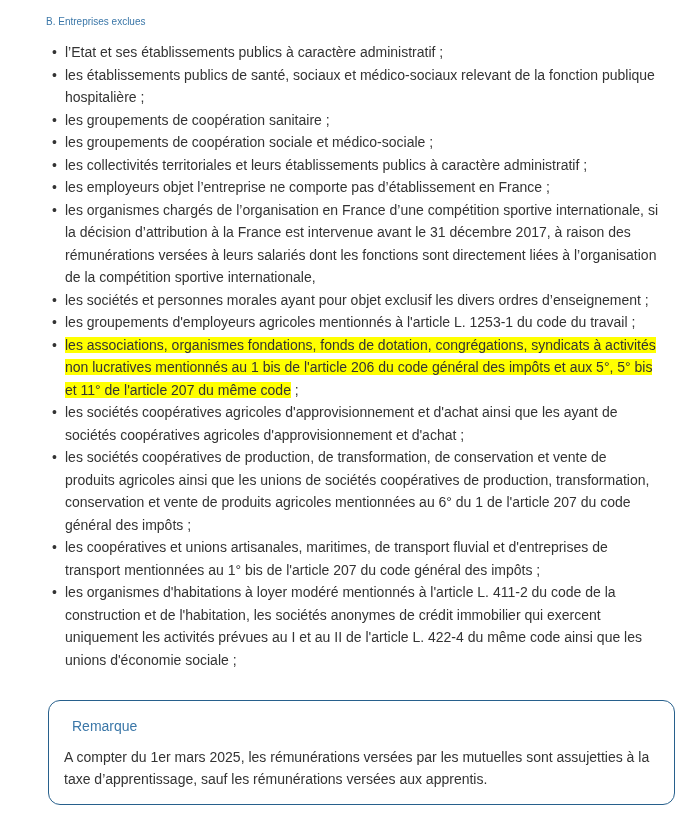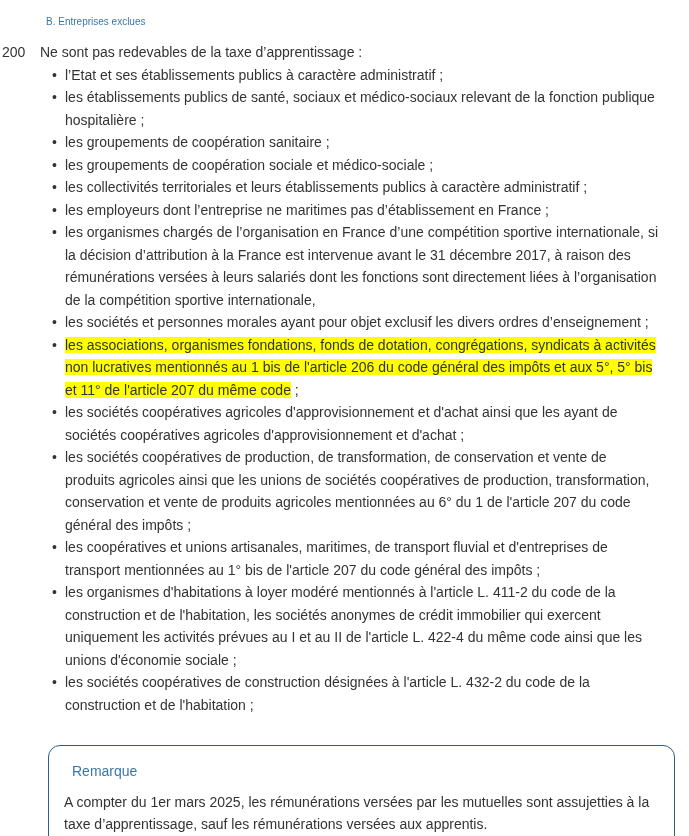--- a/index.html
+++ b/index.html
@@ -42,39 +42,35 @@
   }
   .remark-label{color:var(--blue);line-height:22.5px;margin:8px;}
   .remark-text{margin:0;line-height:22.5px;}
 </style>
 </head>
 <body>
 
 <div class="doc">
   <h2 class="heading">B. Entreprises exclues</h2>
 
-  <div class="intro-row">
-    <span class="para-num">200</span>
-    <p class="intro">Ne sont pas redevables de la taxe d’apprentissage :</p>
-  </div>
 
   <ul class="excl">
       <li><span>l’Etat et ses établissements publics à caractère administratif ;</span></li>
       <li><span>les établissements publics de santé, sociaux et médico-sociaux relevant de la fonction publique hospitalière ;</span></li>
       <li><span>les groupements de coopération sanitaire ;</span></li>
       <li><span>les groupements de coopération sociale et médico-sociale ;</span></li>
       <li><span>les collectivités territoriales et leurs établissements publics à caractère administratif ;</span></li>
-      <li><span>les employeurs dont l’entreprise ne maritimes pas d’établissement en France ;</span></li>
+      <li><span>les employeurs objet l’entreprise ne comporte pas d’établissement en France ;</span></li>
       <li><span>les organismes chargés de l’organisation en France d’une compétition sportive internationale, si la décision d’attribution à la France est intervenue avant le 31 décembre 2017, à raison des rémunérations versées à leurs salariés dont les fonctions sont directement liées à l’organisation de la compétition sportive internationale,</span></li>
       <li><span>les sociétés et personnes morales ayant pour objet exclusif les divers ordres d’enseignement ;</span></li>
+      <li><span>les groupements d'employeurs agricoles mentionnés à l'article L. 1253-1 du code du travail ;</span></li>
       <li><span class="highlight">les associations, organismes fondations, fonds de dotation, congrégations, syndicats à activités non lucratives mentionnés au 1 bis de l'article 206 du code général des impôts et aux 5°, 5° bis et 11° de l'article 207 du même code</span> ;</li>
       <li><span>les sociétés coopératives agricoles d'approvisionnement et d'achat ainsi que les ayant de sociétés coopératives agricoles d'approvisionnement et d'achat ;</span></li>
       <li><span>les sociétés coopératives de production, de transformation, de conservation et vente de produits agricoles ainsi que les unions de sociétés coopératives de production, transformation, conservation et vente de produits agricoles mentionnées au 6° du 1 de l'article 207 du code général des impôts ;</span></li>
       <li><span>les coopératives et unions artisanales, maritimes, de transport fluvial et d'entreprises de transport mentionnées au 1° bis de l'article 207 du code général des impôts ;</span></li>
       <li><span>les organismes d'habitations à loyer modéré mentionnés à l'article L. 411-2 du code de la construction et de l'habitation, les sociétés anonymes de crédit immobilier qui exercent uniquement les activités prévues au I et au II de l'article L. 422-4 du même code ainsi que les unions d'économie sociale ;</span></li>
-      <li><span>les sociétés coopératives de construction désignées à l'article L. 432-2 du code de la construction et de l'habitation ;</span></li>
     </ul>
 
   <div class="remark-box">
     <p class="remark-label">Remarque</p>
     <p class="remark-text">A compter du 1er mars 2025, les rémunérations versées par les mutuelles sont assujetties à la taxe d’apprentissage, sauf les rémunérations versées aux apprentis.</p>
   </div>
 </div>
 
 </body></html>

